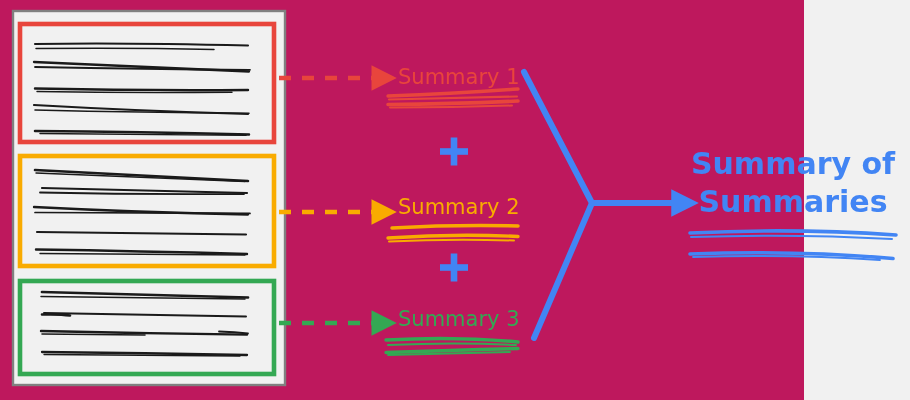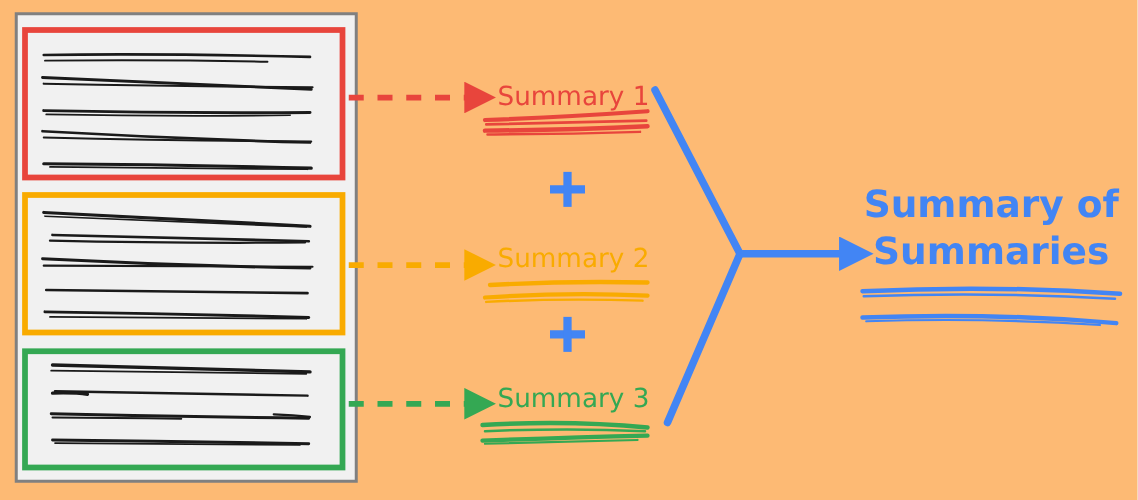--- a/index.html
+++ b/index.html
@@ -8,23 +8,23 @@
     background: #f1f1f1;
   }
   body {
     width: 910px;
     height: 400px;
     font-family: "DejaVu Sans", "Liberation Sans", sans-serif;
     overflow: hidden;
   }
   #diagram-root {
     position: relative;
-    width: 910px;
+    width: 804px;
     height: 400px;
-    background: #fdba74;
+    background: #be185d;
   }
   #scene {
     position: absolute;
     top: 0;
     left: 0;
     width: 910px;
     height: 400px;
   }
   .svg-text {
     font-family: "DejaVu Sans", "Liberation Sans", sans-serif;

